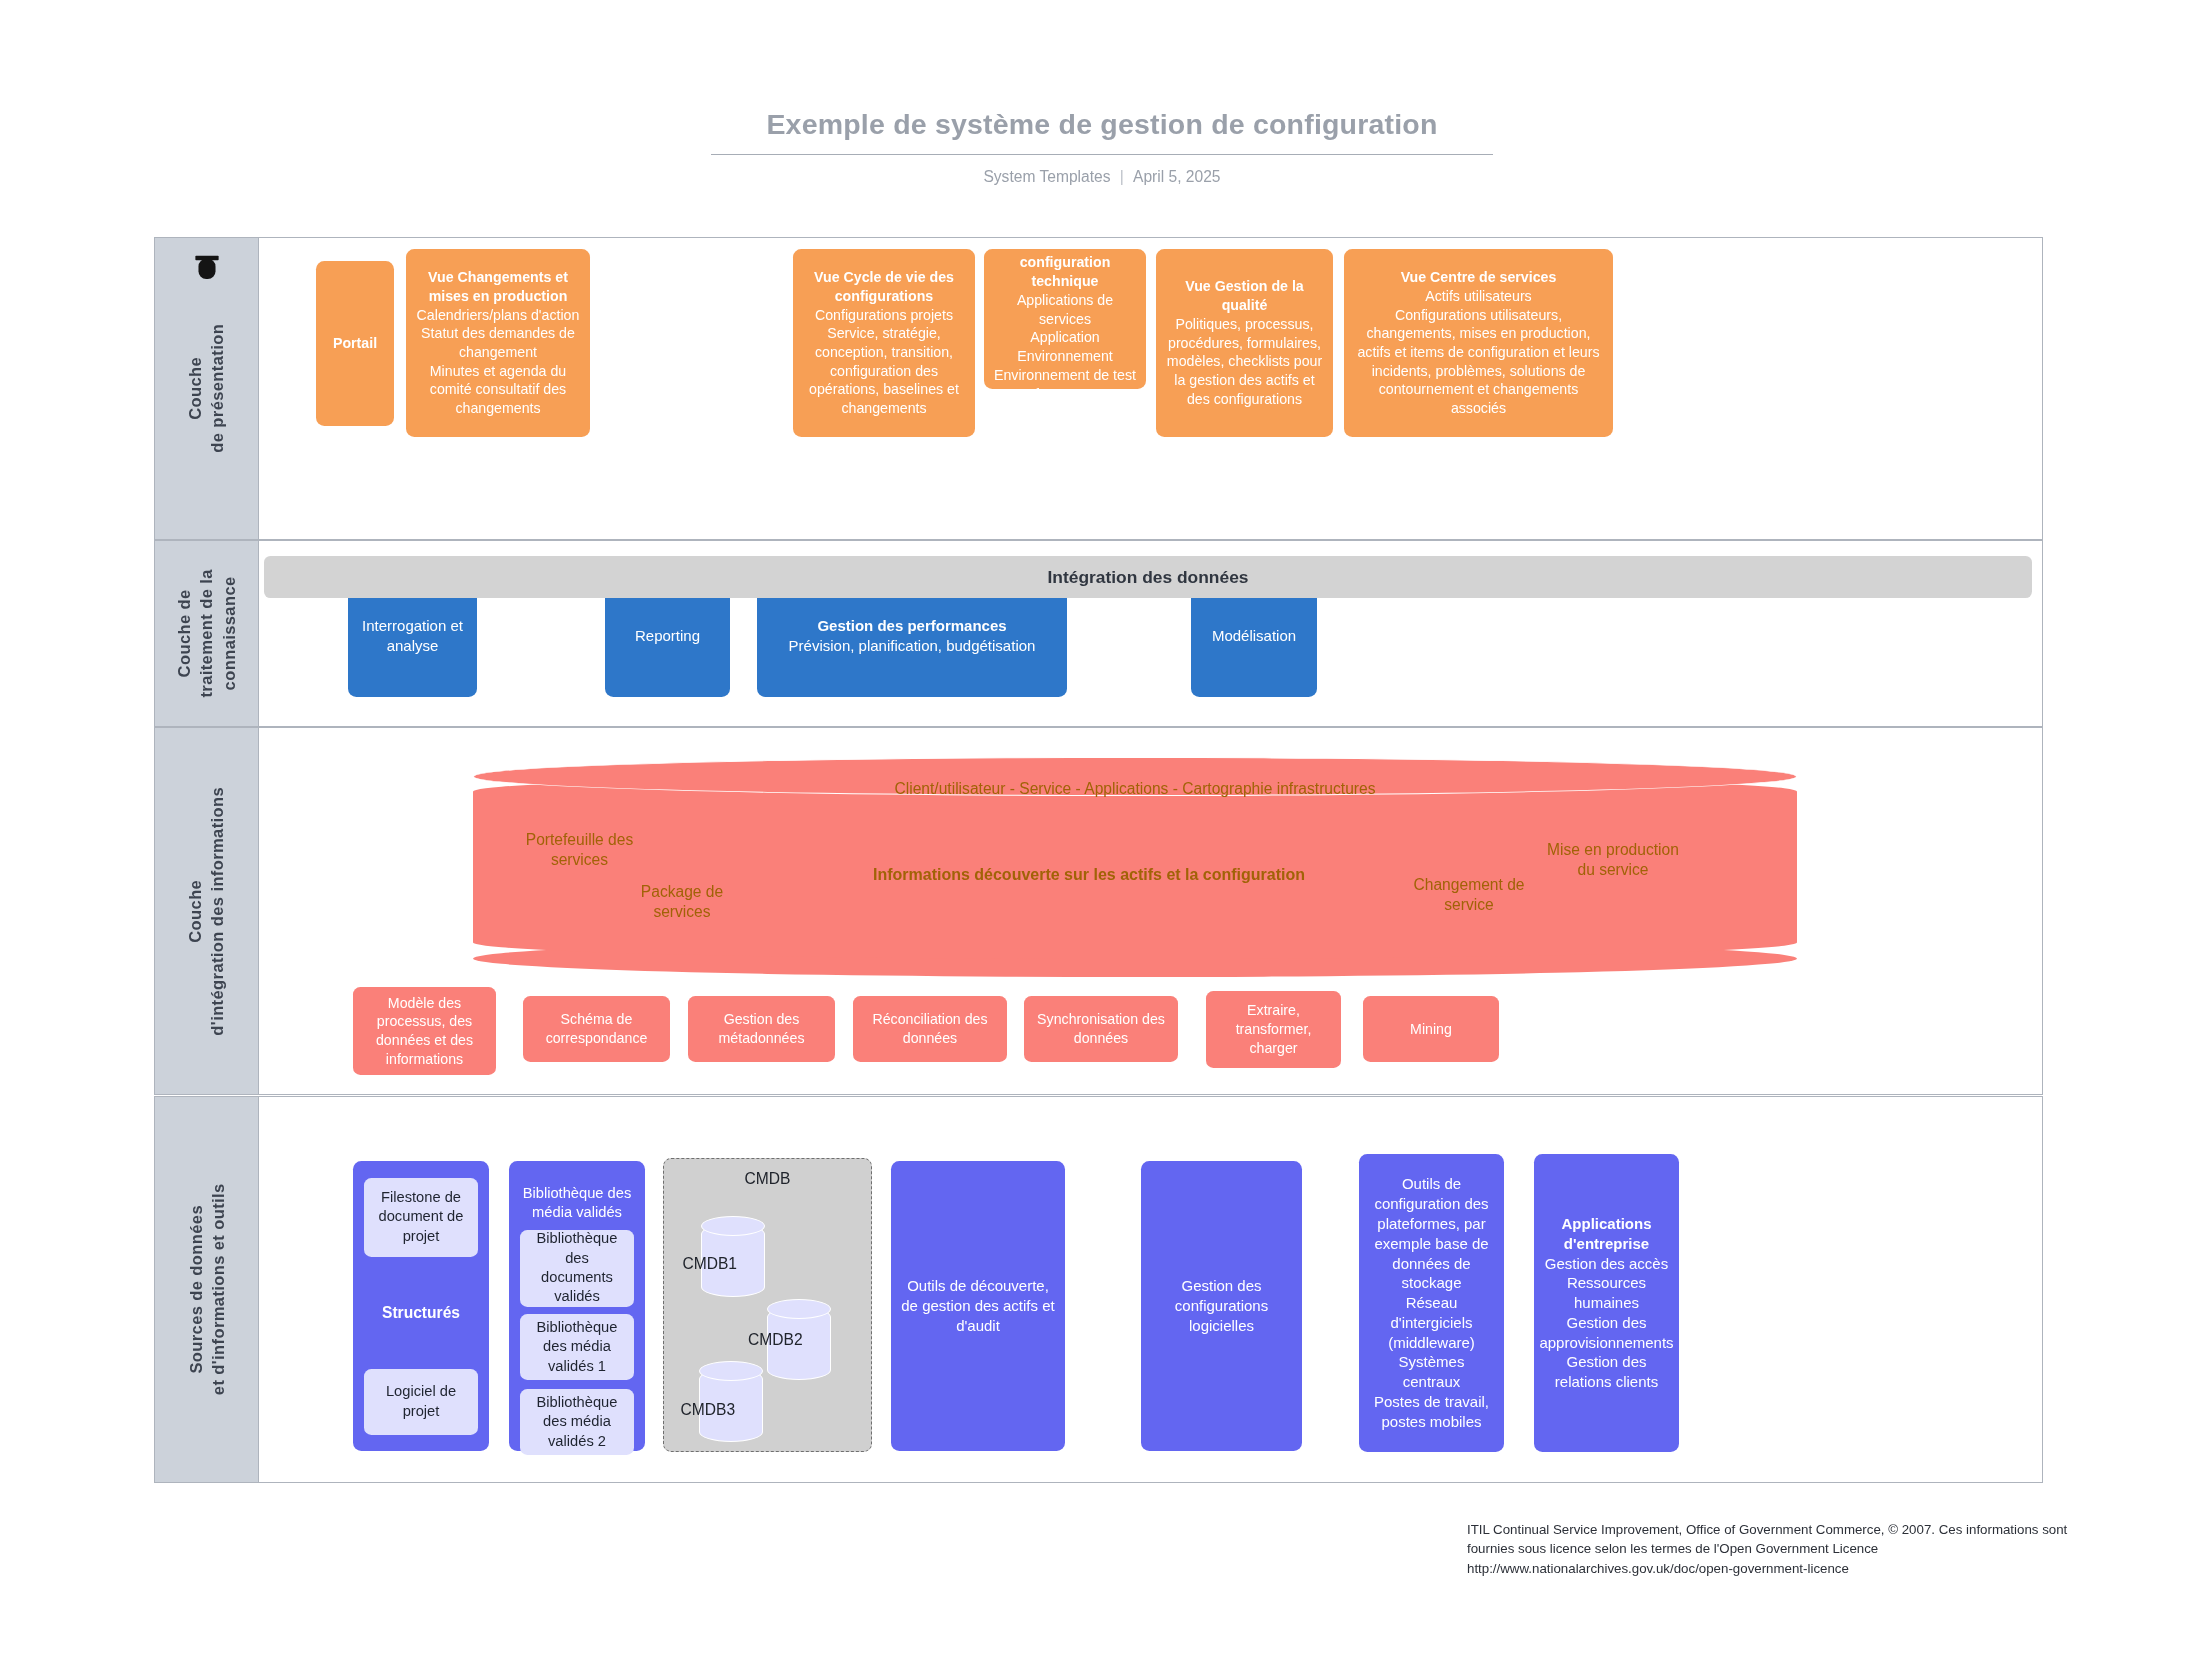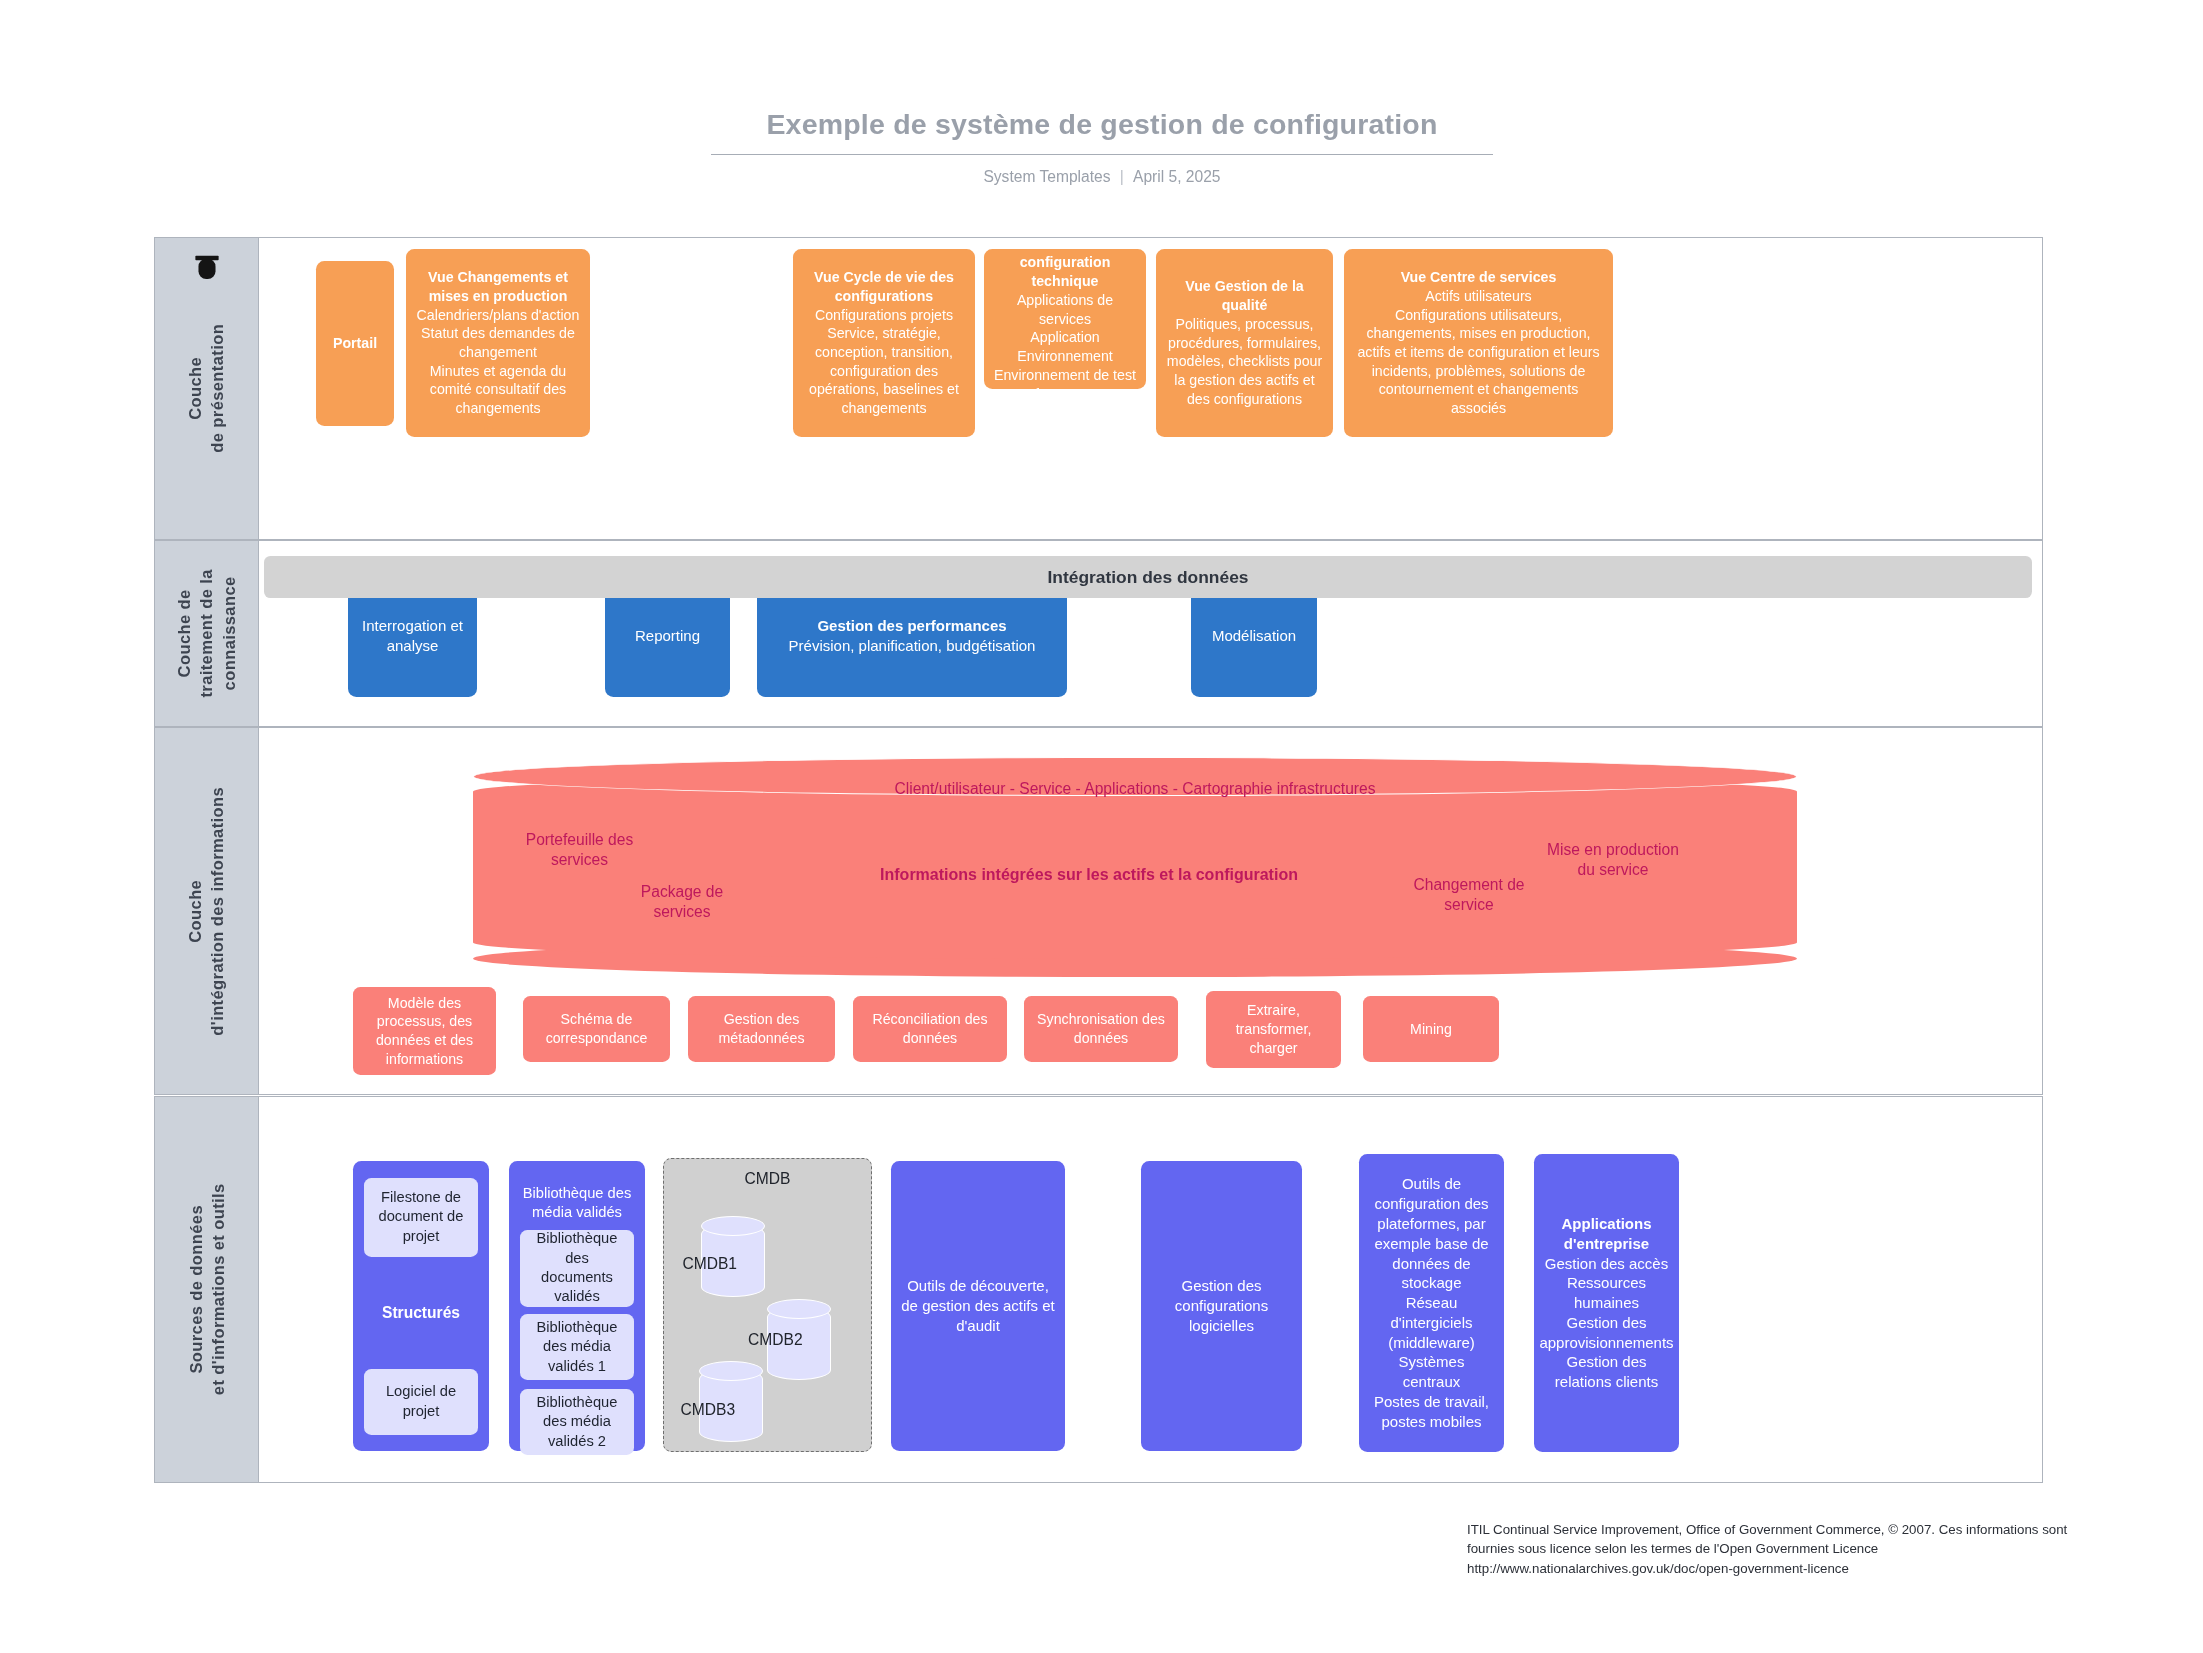--- a/index.html
+++ b/index.html
@@ -67,21 +67,21 @@
     border-radius:50%/16.5px;
   }
   .cyl-top{
     position:absolute;left:0;top:0;width:100%;height:39px;background:#fa8079;
     border-radius:50%;border:1.8px solid #fff;box-sizing:border-box;
   }
   .cyl-bottom{
     position:absolute;left:0;bottom:0;width:100%;height:37px;background:#fa8079;
     border-radius:50%;
   }
-  .cyl-label{position:absolute;color:#be185d;text-align:center;line-height:1.3;font-size:15.6px;}
+  .cyl-label{position:absolute;color:#a16207;text-align:center;line-height:1.3;font-size:15.6px;}
   .pinkbox{background:#fa8079;border-radius:7.3px;}
   .c-font-15p{font-size:14.2px;}
 
   .integ-bar{
     position:absolute;left:110px;top:319px;width:1768px;height:42px;
     background:#d3d3d3;border-radius:6.4px;
     display:flex;align-items:center;justify-content:center;
     font-size:17.4px;font-weight:bold;color:#303640;z-index:6;
   }
 
@@ -230,21 +230,21 @@
     </div>
     <div class="body">
 
       <div class="cyl-wrap">
         <div class="cyl-bottom"></div>
         <div class="cyl-body"></div>
         <div class="cyl-top"></div>
         <div class="cyl-label" style="left:0;right:0;top:22px;font-size:15.6px;">Client/utilisateur - Service - Applications - Cartographie infrastructures</div>
         <div class="cyl-label" style="left:24px;top:73px;width:165px;">Portefeuille des services</div>
         <div class="cyl-label" style="left:140px;top:125px;width:138px;">Package de services</div>
-        <div class="cyl-label" style="left:310px;top:108px;width:612px;font-size:16px;font-weight:bold;">Informations intégrées sur les actifs et la configuration</div>
+        <div class="cyl-label" style="left:310px;top:108px;width:612px;font-size:16px;font-weight:bold;">Informations découverte sur les actifs et la configuration</div>
         <div class="cyl-label" style="left:920px;top:118px;width:152px;">Changement de service</div>
         <div class="cyl-label" style="left:1069px;top:83px;width:142px;">Mise en production du service</div>
       </div>
 
       <div class="card pinkbox c-font-15p" style="position:absolute;left:94px;top:259px;width:143px;height:88px;">
         <div class="txt"><span>Modèle des processus, des données et des informations</span></div>
       </div>
       <div class="card pinkbox c-font-15p" style="position:absolute;left:264px;top:268px;width:147px;height:66px;">
         <div class="txt"><span>Schéma de correspondance</span></div>
       </div>

